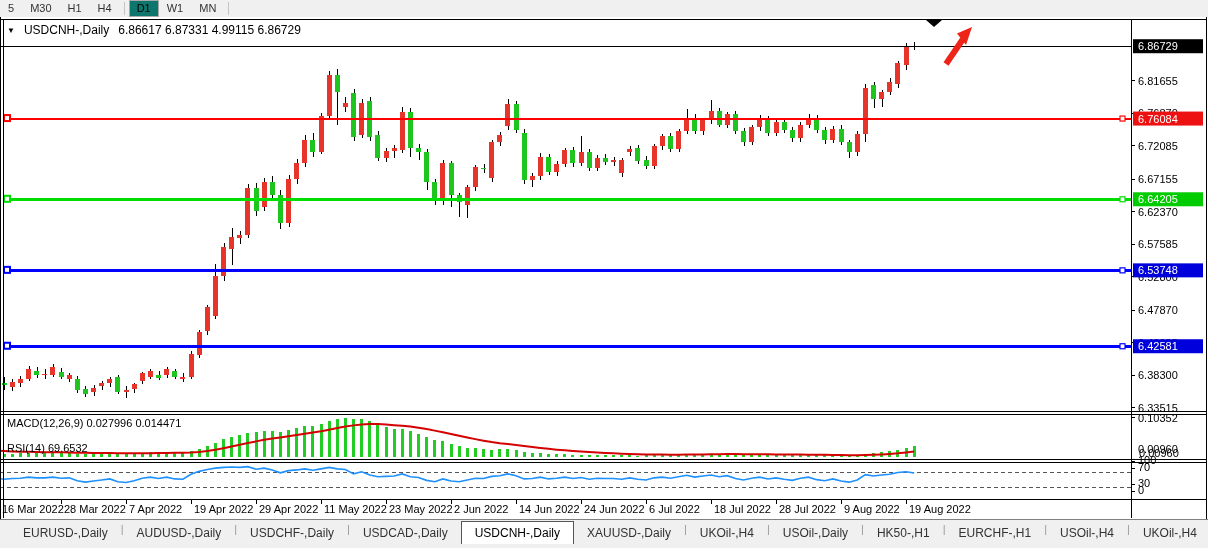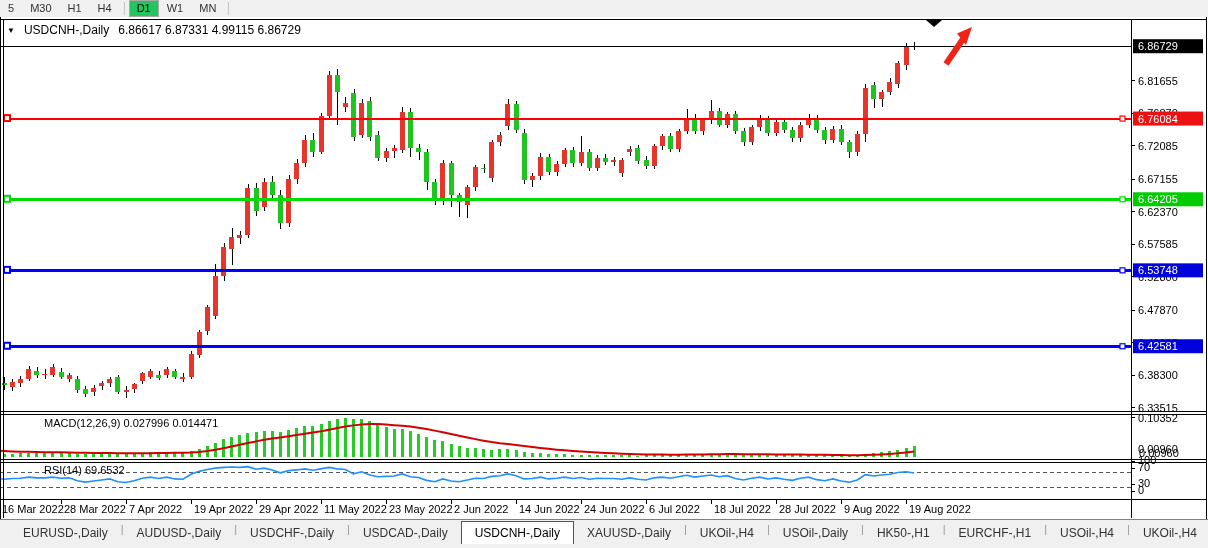--- a/index.html
+++ b/index.html
@@ -2,30 +2,30 @@
 <html><head>
 <meta charset="utf-8">
 <style>
   html,body{margin:0;padding:0;background:#f0f0f0;width:1208px;height:548px;overflow:hidden;
     font-family:"Liberation Sans",sans-serif;-webkit-font-smoothing:none;}
   #root{position:relative;width:1208px;height:548px;}
   
   .toolbar{position:absolute;left:0;top:0;width:1208px;height:17px;background:#f0f0f0;
     display:flex;align-items:center;font-size:11px;color:#333;border-bottom:1px solid #d9d9d9;}
   .tf{padding:0 7px;height:15px;line-height:15px;cursor:default;border:1px solid transparent;}
-  .tf.active{background:#22c55e;border:1px solid #a9a9a9;color:#000;}
+  .tf.active{background:#0f766e;border:1px solid #a9a9a9;color:#000;}
   .vsep{width:1px;height:13px;background:#c4c4c4;margin:0 4px;}
   
   .chartwin{position:absolute;left:0;top:17px;width:1208px;height:502px;background:#fff;}
   svg{position:absolute;left:0;top:0;}
   .chart-title{position:absolute;left:7px;top:6px;font-size:12px;color:#000;display:flex;gap:9px;align-items:center;z-index:5;}
   .chart-title .dd{font-size:8px;color:#000;}
-  .indlabel{position:absolute;font-size:11px;color:#000;z-index:5;margin-left:37px;}
+  .indlabel{position:absolute;font-size:11px;color:#000;z-index:5;}
   .macdlabel{left:7px;top:400px;}
-  .rsilabel{left:7px;top:447px;}
+  .rsilabel{left:7px;top:425px;}
   
   .tabbar{position:absolute;left:0;top:519px;width:1208px;height:29px;background:#f0f0f0;
     border-top:1px solid #808080;display:flex;align-items:flex-start;font-size:12px;color:#333;}
   .tab{padding:2px 13px 0 13px;height:19px;line-height:18px;white-space:nowrap;cursor:default;margin-top:2px;}
   .tab.active{background:#fff;border:1px solid #555;border-bottom:none;color:#000;height:20px;margin-top:1px;}
   .tsep{color:#999;margin-top:3px;font-size:11px;}
   .tabpad{width:10px;flex:0 0 auto;}
 </style>
 </head>
 <body>

